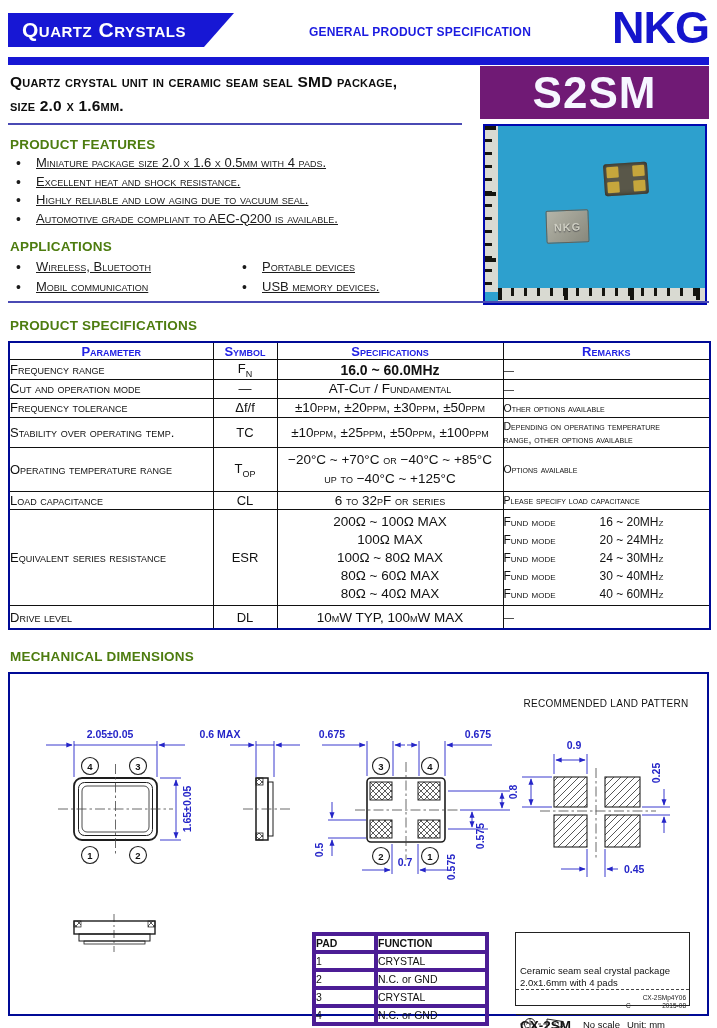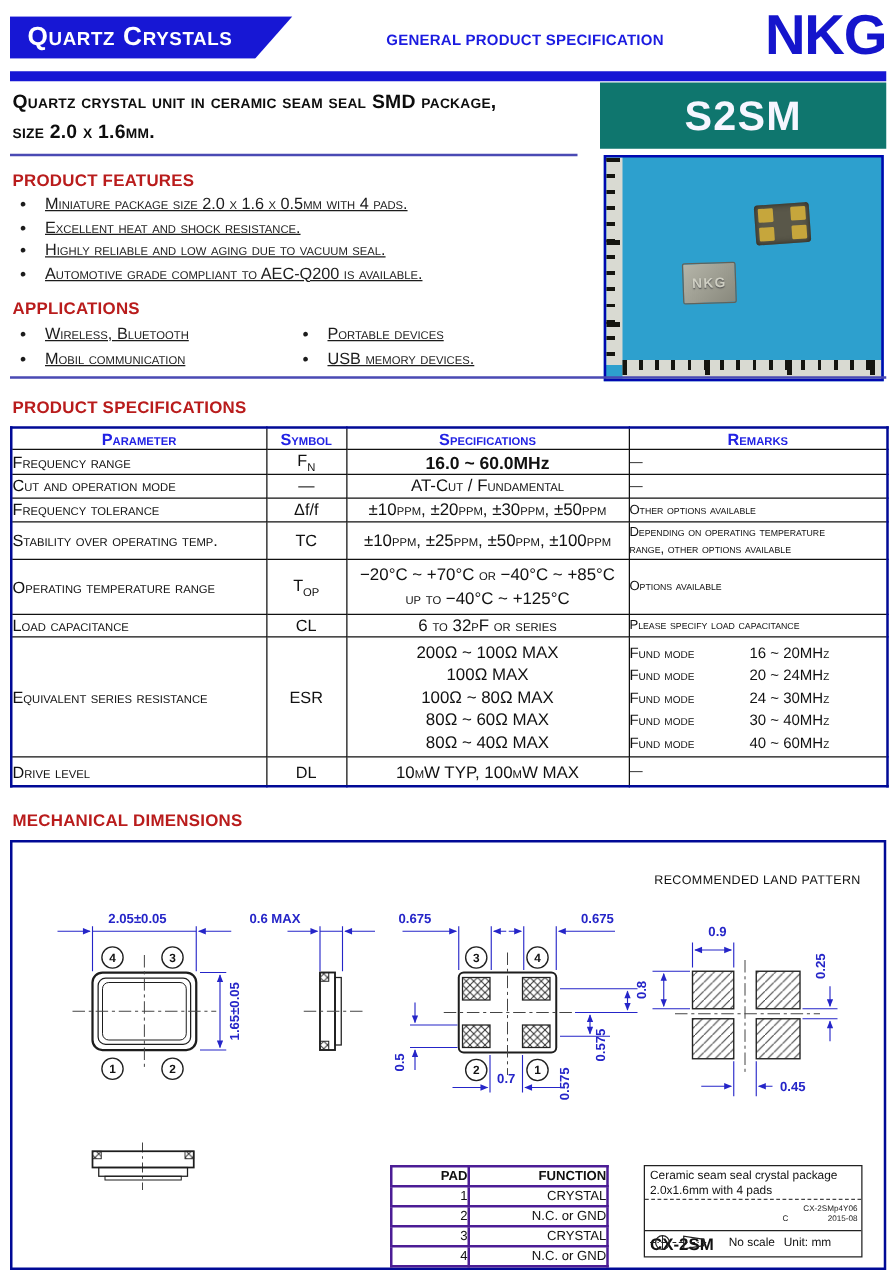--- a/index.html
+++ b/index.html
@@ -10,23 +10,23 @@
           clip-path:polygon(0 0,100% 0,calc(100% - 30px) 100%,0 100%);
           color:#fff;font-variant:small-caps;font-size:21px;font-weight:600;
           line-height:33px;padding-left:14px;box-sizing:border-box;letter-spacing:.5px;}
   .doc-type{position:absolute;left:295px;top:25px;width:250px;text-align:center;
             color:#1b1be0;font-size:12px;font-weight:800;letter-spacing:.2px;}
   .logo{position:absolute;left:575px;top:5px;width:134px;text-align:right;color:#1515cc;
         font-size:45px;font-weight:900;letter-spacing:-1px;line-height:1;}
   .blue-bar{position:absolute;left:8px;top:57px;width:701px;height:8px;background:#1717d4;}
   .subtitle{position:absolute;left:10px;top:70px;width:465px;font-variant:small-caps;
             font-weight:700;font-size:15.5px;line-height:24px;color:#0d0d0d;letter-spacing:.2px;}
-  .model-box{position:absolute;left:480px;top:66px;width:229px;height:53px;background:#0f766e;
+  .model-box{position:absolute;left:480px;top:66px;width:229px;height:53px;background:#701a75;
              color:#f6f6ff;display:flex;align-items:center;justify-content:center;
-             font-size:33px;font-weight:800;letter-spacing:1px;text-align:right;}
+             font-size:44px;font-weight:800;letter-spacing:1px;text-align:right;}
   
   .photo{position:absolute;left:483px;top:124px;width:224px;height:181px;background:#2da0ce;
          border:2px solid #0008b0;box-sizing:border-box;overflow:hidden;}
   .ruler-v{position:absolute;left:0;top:0;width:13px;height:166px;background:#d9dad2;
      background-image:repeating-linear-gradient(180deg,#15150f 0 4px,rgba(0,0,0,0) 4px 66px),
                       repeating-linear-gradient(180deg,#15150f 0 3px,rgba(0,0,0,0) 3px 13px);
      background-size:11px 100%,7px 100%;background-repeat:no-repeat;}
   .ruler-h{position:absolute;left:13px;bottom:0;width:207px;height:15px;background:#d9dad2;
      background-image:repeating-linear-gradient(90deg,#15150f 0 4px,rgba(0,0,0,0) 4px 66px),
                       repeating-linear-gradient(90deg,#15150f 0 3px,rgba(0,0,0,0) 3px 13px);
@@ -36,21 +36,21 @@
   .chip-a i{position:absolute;width:12px;height:11px;background:#c6a63c;border-radius:1px;}
   .chip-a i:nth-child(1){left:3px;top:3px;} .chip-a i:nth-child(2){right:3px;top:3px;}
   .chip-a i:nth-child(3){left:3px;bottom:3px;} .chip-a i:nth-child(4){right:3px;bottom:3px;}
   .chip-b{position:absolute;left:61px;top:84px;width:41px;height:31px;
           background:linear-gradient(135deg,#b5b5a9,#88887c);border:1px solid #62625a;
           border-radius:2px;transform:rotate(-2deg);display:flex;align-items:center;justify-content:center;}
   .chip-b span{color:#cfcfc3;font-size:11px;font-weight:700;letter-spacing:1px;text-shadow:0 1px 1px #555;}
   
   .rule{position:absolute;height:2px;background:#4a4ab4;}
   .rule1{left:8px;top:123px;width:454px;} .rule2{left:8px;top:301px;width:701px;}
-  .sec-heading{position:absolute;left:10px;color:#b91c1c;font-weight:800;font-size:13.5px;letter-spacing:.2px;}
+  .sec-heading{position:absolute;left:10px;color:#4d7c0f;font-weight:800;font-size:13.5px;letter-spacing:.2px;}
   .h-feat{top:137px;} .h-app{top:239px;} .h-spec{top:318px;} .h-mech{top:649px;}
   .features{position:absolute;left:14px;top:154px;width:470px;font-variant:small-caps;
             font-size:13px;color:#1c1c1c;}
   .li{position:relative;padding-left:22px;line-height:18.5px;text-decoration:underline;}
   .li::before{content:"\2022";position:absolute;left:2px;font-size:14px;}
   .apps-col{position:absolute;top:257px;font-variant:small-caps;font-size:13px;color:#1c1c1c;width:220px;}
   .apps-col .li{line-height:20px;}
   .apps-1{left:14px;} .apps-2{left:240px;}
   
   table.spec{position:absolute;left:8px;top:341px;width:701px;height:289px;border-collapse:collapse;
@@ -71,25 +71,25 @@
   tr.h90{height:90px;} tr.h22{height:22px;}
   
   .mech{position:absolute;left:8px;top:672px;width:701px;height:344px;border:2.5px solid #000a96;
         box-sizing:border-box;background:#fff;}
   .mech svg.draw{position:absolute;left:0;top:0;}
   .dim-text{font-family:"Liberation Sans",sans-serif;font-size:10.5px;font-weight:700;fill:#2525c8;}
   .blk-text{font-family:"Liberation Sans",sans-serif;font-size:10px;fill:#111;}
   .padnum{font-family:"Liberation Sans",sans-serif;font-size:9.5px;font-weight:600;fill:#111;}
   table.padtab{position:absolute;left:302px;top:258px;width:173px;height:74px;border-collapse:collapse;
                table-layout:fixed;font-size:10.5px;border:1.5px solid #222;}
-  table.padtab td,table.padtab th{border:2px solid #4c1d95;text-align:right;padding:0;height:14px;}
+  table.padtab td,table.padtab th{border:4px solid #4c1d95;text-align:left;padding:0;height:14px;}
   table.padtab th{font-weight:700;}
   .tblock{position:absolute;left:505px;top:258px;width:175px;height:74px;border:1.5px solid #222;
           box-sizing:border-box;font-size:9.5px;background:#fff;}
-  .tb-desc{height:27px;padding:2px 4px;border-bottom:1px dashed #444;box-sizing:border-box;line-height:11.5px;}
+  .tb-desc{height:27px;padding:2px 4px;border-bottom:1px dashed #444;box-sizing:border-box;line-height:11.5px;margin-top:30px;}
   .tb-mid{height:25px;display:flex;border-bottom:1px solid #222;box-sizing:border-box;align-items:center;}
   .tb-part{flex:1;font-size:13.5px;font-weight:700;padding-left:4px;margin-top:46px;}
   .tb-meta{width:66px;padding:1px 3px 1px 0;font-size:6.5px;line-height:8px;color:#222;}
   .tb-meta .m1{text-align:right;}
   .tb-meta .m2{display:flex;justify-content:space-between;padding-left:6px;}
   .tb-bottom{height:18px;display:flex;align-items:center;gap:7px;padding-left:4px;}
   .tb-bottom .t{font-size:9.5px;}
 </style>
 </head>
 <body>

